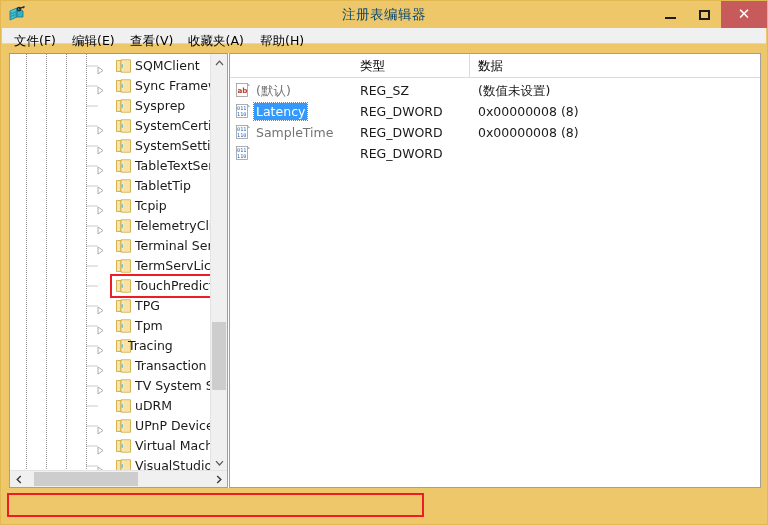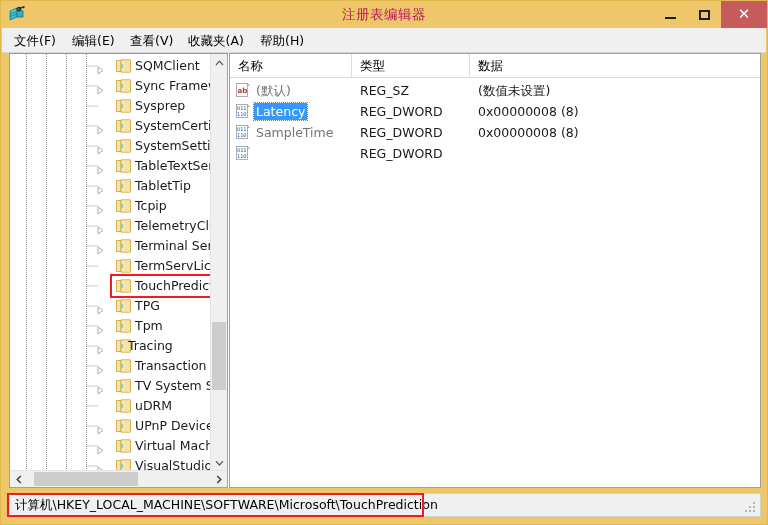--- a/index.html
+++ b/index.html
@@ -37,21 +37,21 @@
     left: 7px; top: 5px;
     width: 18px; height: 18px;
   }
   .title-text {
     position: absolute;
     left: 0; top: 0;
     width: 766px; height: 41px;
     line-height: 27px;
     text-align: center;
     font-size: 13.5px;
-    color: #be185d;
+    color: #0c4a6e;
     font-family: "DejaVu Sans", "Liberation Sans", sans-serif;
     letter-spacing: 0.5px;
     border-radius: 6px;
   }
   .win-btns {
     position: absolute;
     right: 0; top: 0;
     height: 27px;
     display: flex;
   }
@@ -83,21 +83,21 @@
     color: #ffffff;
     font-size: 15px;
     line-height: 15px;
     font-family: "DejaVu Sans", sans-serif;
   }
 
   
   .menubar {
     position: absolute;
     left: 1px; top: 27px;
-    width: 764px; height: 25px;
+    width: 764px; height: 16px;
     background: #f0f0f0;
     border-bottom: 1px solid #d6d6d6;
     box-sizing: border-box;
   }
   .menu-item {
     position: absolute;
     top: 3px;
     height: 19px;
     line-height: 19px;
     font-size: 12.5px;
@@ -739,21 +739,20 @@
         <div class="sb-btn right">
           <svg width="6" height="9" viewBox="0 0 6 9">
             <path d="M1.2 1 L4.8 4.5 L1.2 8" fill="none" stroke="#3a3a3a" stroke-width="1.4"></path>
           </svg>
         </div>
       </div>
     </div>
 
     <div class="list-pane">
       <div class="list-header">
-        <div class="col-head" style="left:0px;   width:122px;">名称</div>
         <div class="col-head" style="left:240px; width:290px; border-right:none;">数据</div>
         <div class="col-head" style="left:122px; width:118px;">类型</div>
       </div>
       <div id="list-rows">
           <div class="list-row" style="top: 26px;">
             <span class="val-icon"><svg width="14" height="15" viewBox="0 0 14 15">
                 <rect x="0.5" y="0.5" width="11" height="13" fill="#ffffff" stroke="#9b9b9b" stroke-width="0.8"></rect>
                 <polygon points="11.5,0.5 13.5,2.5 11.5,2.5" fill="#d9d9d9" stroke="#9b9b9b" stroke-width="0.6"></polygon>
                 <text x="1.4" y="9.6" font-family="DejaVu Sans, sans-serif" font-size="7.2" font-weight="bold" fill="#c0392b">ab</text>
               </svg></span>
@@ -790,27 +789,16 @@
                 <text x="1.1" y="6.4" font-family="DejaVu Sans Mono, monospace" font-size="5.2" fill="#1d63b5">011</text>
                 <text x="1.1" y="11.6" font-family="DejaVu Sans Mono, monospace" font-size="5.2" fill="#1d63b5">110</text>
               </svg></span>
             <span class="val-type">REG_DWORD</span>
           </div>
         </div>
     </div>
 
   </div>
 
-  <div class="statusbar">
-    <div class="status-text">计算机\HKEY_LOCAL_MACHINE\SOFTWARE\Microsoft\TouchPrediction</div>
-    <div class="grip">
-      <i style="left:8px; top:0px;"></i>
-      <i style="left:4px; top:4px;"></i>
-        <i style="left:8px; top:4px;"></i>
-      <i style="left:0px; top:8px;"></i>
-        <i style="left:4px; top:8px;"></i>
-        <i style="left:8px; top:8px;"></i>
-    </div>
-  </div>
 
   <div class="redbox" style="left:6px; top:492px; width:417px; height:24px;"></div>
 
 </div>
 
 </body></html>

